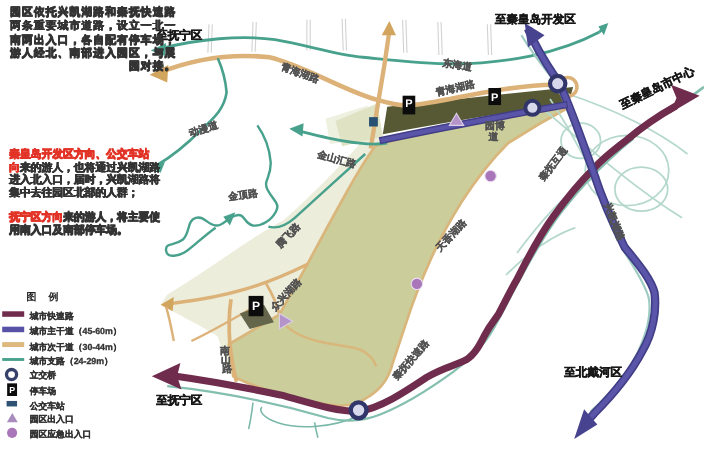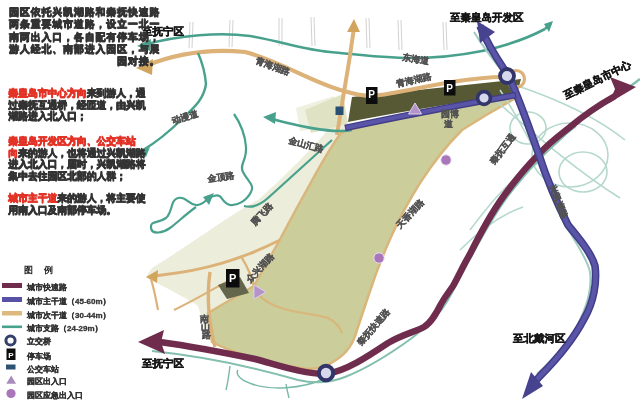--- a/index.html
+++ b/index.html
@@ -248,18 +248,17 @@
     <text x="27" y="344">立交桥</text>
     <text x="27" y="358.5">停车场</text>
     <text x="27" y="371.5">公交车站</text>
     <text x="27" y="384">园区出入口</text>
     <text x="27" y="397.5">园区应急出入口</text>
   </g>
 </svg>
 
 <div class="para p1" style="top:6px;text-align:right;">园区依托兴凯湖路和秦抚快速路<br>两条重要城市道路，设立一北一<br>南两出入口，各自配有停车场，<br>游人经北、南部进入园区，与展<br>园对接。</div>
 
-<div class="para p234" style="top:87px;"><span class="red">秦皇岛市中心方向</span>来到游人，通<br>过秦抚互通桥，经匝道，由兴凯<br>湖路进入北入口；</div>
 
 <div class="para p234" style="top:135px;"><span class="red">秦皇岛开发区方向、公交车站</span><br><span class="red">向</span>来的游人，也将通过兴凯湖路<br>进入北入口，届时，兴凯湖路将<br>集中去往园区北部的人群；</div>
 
-<div class="para p234" style="top:192px;"><span class="red">城市主干道</span>来的游人，将主要使<br>用南入口及南部停车场。</div>
+<div class="para p234" style="top:192px;"><span class="red">抚宁区方向</span>来的游人，将主要使<br>用南入口及南部停车场。</div>
 </div>
 
 </body></html>

